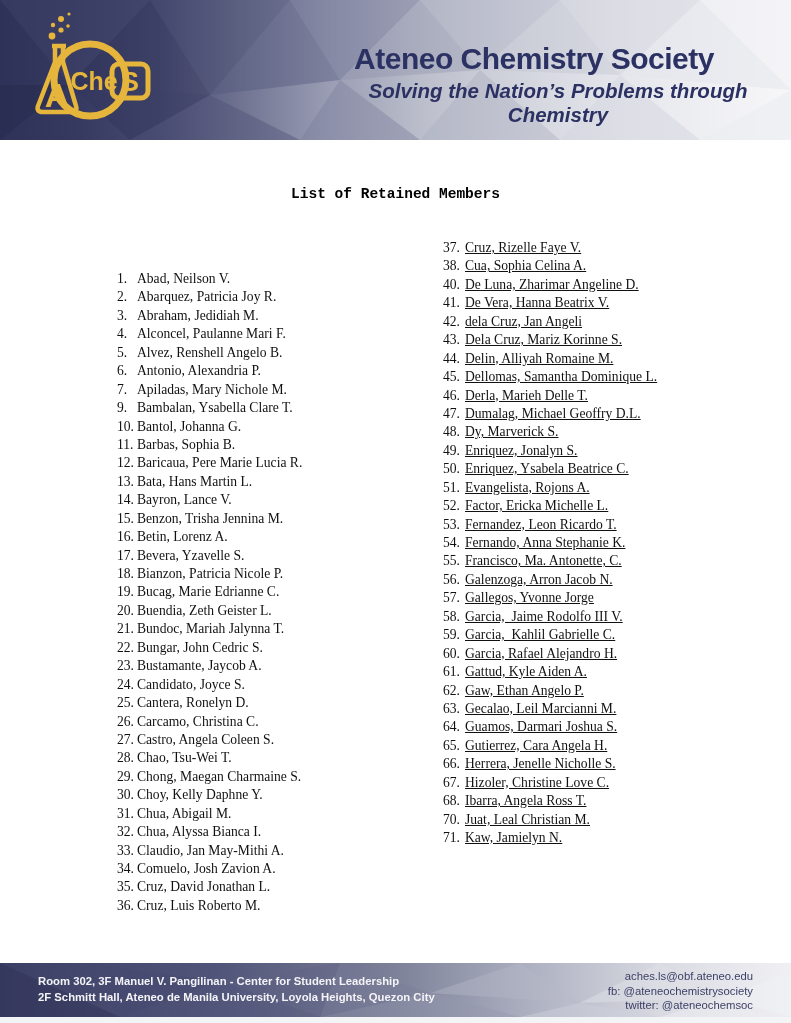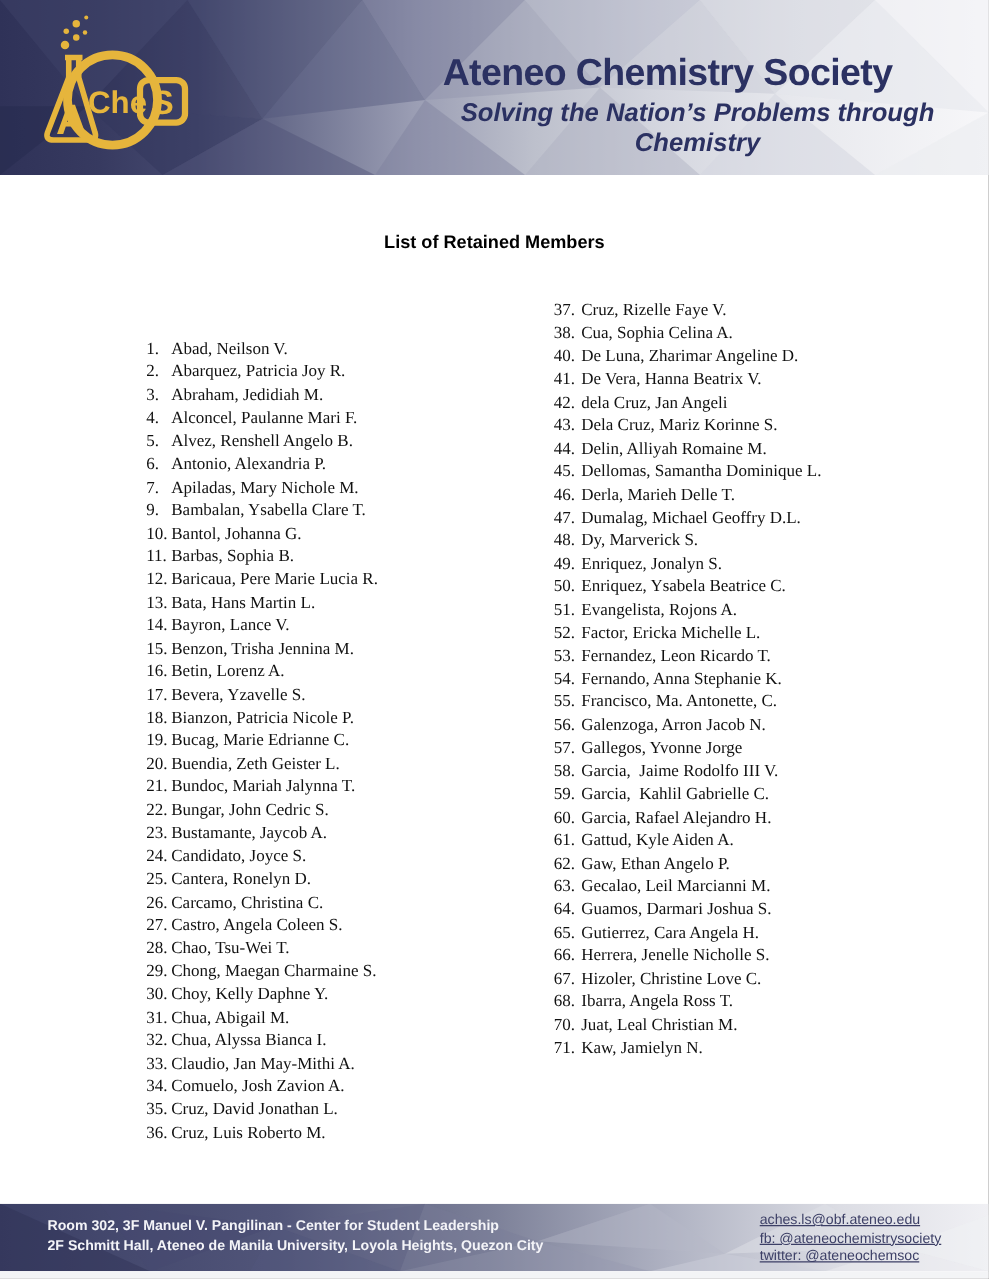--- a/index.html
+++ b/index.html
@@ -8,39 +8,39 @@
   
   #header{position:absolute;left:0;top:0;width:791px;height:140px;}
   #header svg.bg{position:absolute;left:0;top:0;width:791px;height:140px;display:block;}
   #logo{position:absolute;left:16px;top:6px;width:140px;height:126px;}
   #org-name{position:absolute;left:348px;top:42px;width:372px;text-align:center;
             font-size:30px;font-weight:bold;letter-spacing:-0.5px;color:#2b3162;}
   #org-tagline{position:absolute;left:358px;top:79px;width:400px;text-align:center;
             font-size:20.5px;font-style:italic;font-weight:bold;color:#2b3162;}
   
   #doc-title{position:absolute;left:0;top:186px;width:791px;text-align:center;
-             font-family:Liberation Sans, sans-serif;
+             font-family:Liberation Mono, monospace;
              font-size:14.5px;font-weight:bold;color:#000;}
   ul.member-col{position:absolute;margin:0;padding:0;list-style:none;top:239px;
                 font-family:"Liberation Serif","DejaVu Serif",serif;
                 font-size:13.6px;line-height:18.43px;color:#111;}
   #col-left{left:117px;width:330px;margin-top:31px;}
-  #col-right{left:443px;width:340px;}
+  #col-right{left:443px;width:340px;text-decoration:underline;}
   ul.member-col li{white-space:pre;}
   ul.member-col .num{display:inline-block;}
   #col-left .num{width:20px;}
   #col-right .num{width:22px;}
   
   #footer{position:absolute;left:0;top:963px;width:791px;height:60px;}
   #footer svg.bg{position:absolute;left:0;top:0;width:791px;height:54px;display:block;}
   #footer .strip{position:absolute;left:0;top:54px;width:791px;height:6px;background:#f3f4f6;}
   #footer-address{position:absolute;left:38px;top:11px;color:#f4f4f8;
                   font-size:11.3px;line-height:15.5px;font-weight:bold;}
-  #footer-contacts{position:absolute;right:38px;top:6px;text-align:left;color:#3c3f66;
-                  font-size:11.3px;line-height:14.6px;text-decoration:underline;}
+  #footer-contacts{position:absolute;right:38px;top:6px;text-align:right;color:#3c3f66;
+                  font-size:11.3px;line-height:14.6px;}
 </style>
 </head>
 <body>
 
 <div id="page">
 
   <div id="header">
     <svg class="bg" viewBox="0 0 791 140" preserveAspectRatio="none">
       <defs>
         <linearGradient id="hg" x1="0" y1="0" x2="1" y2="0">

